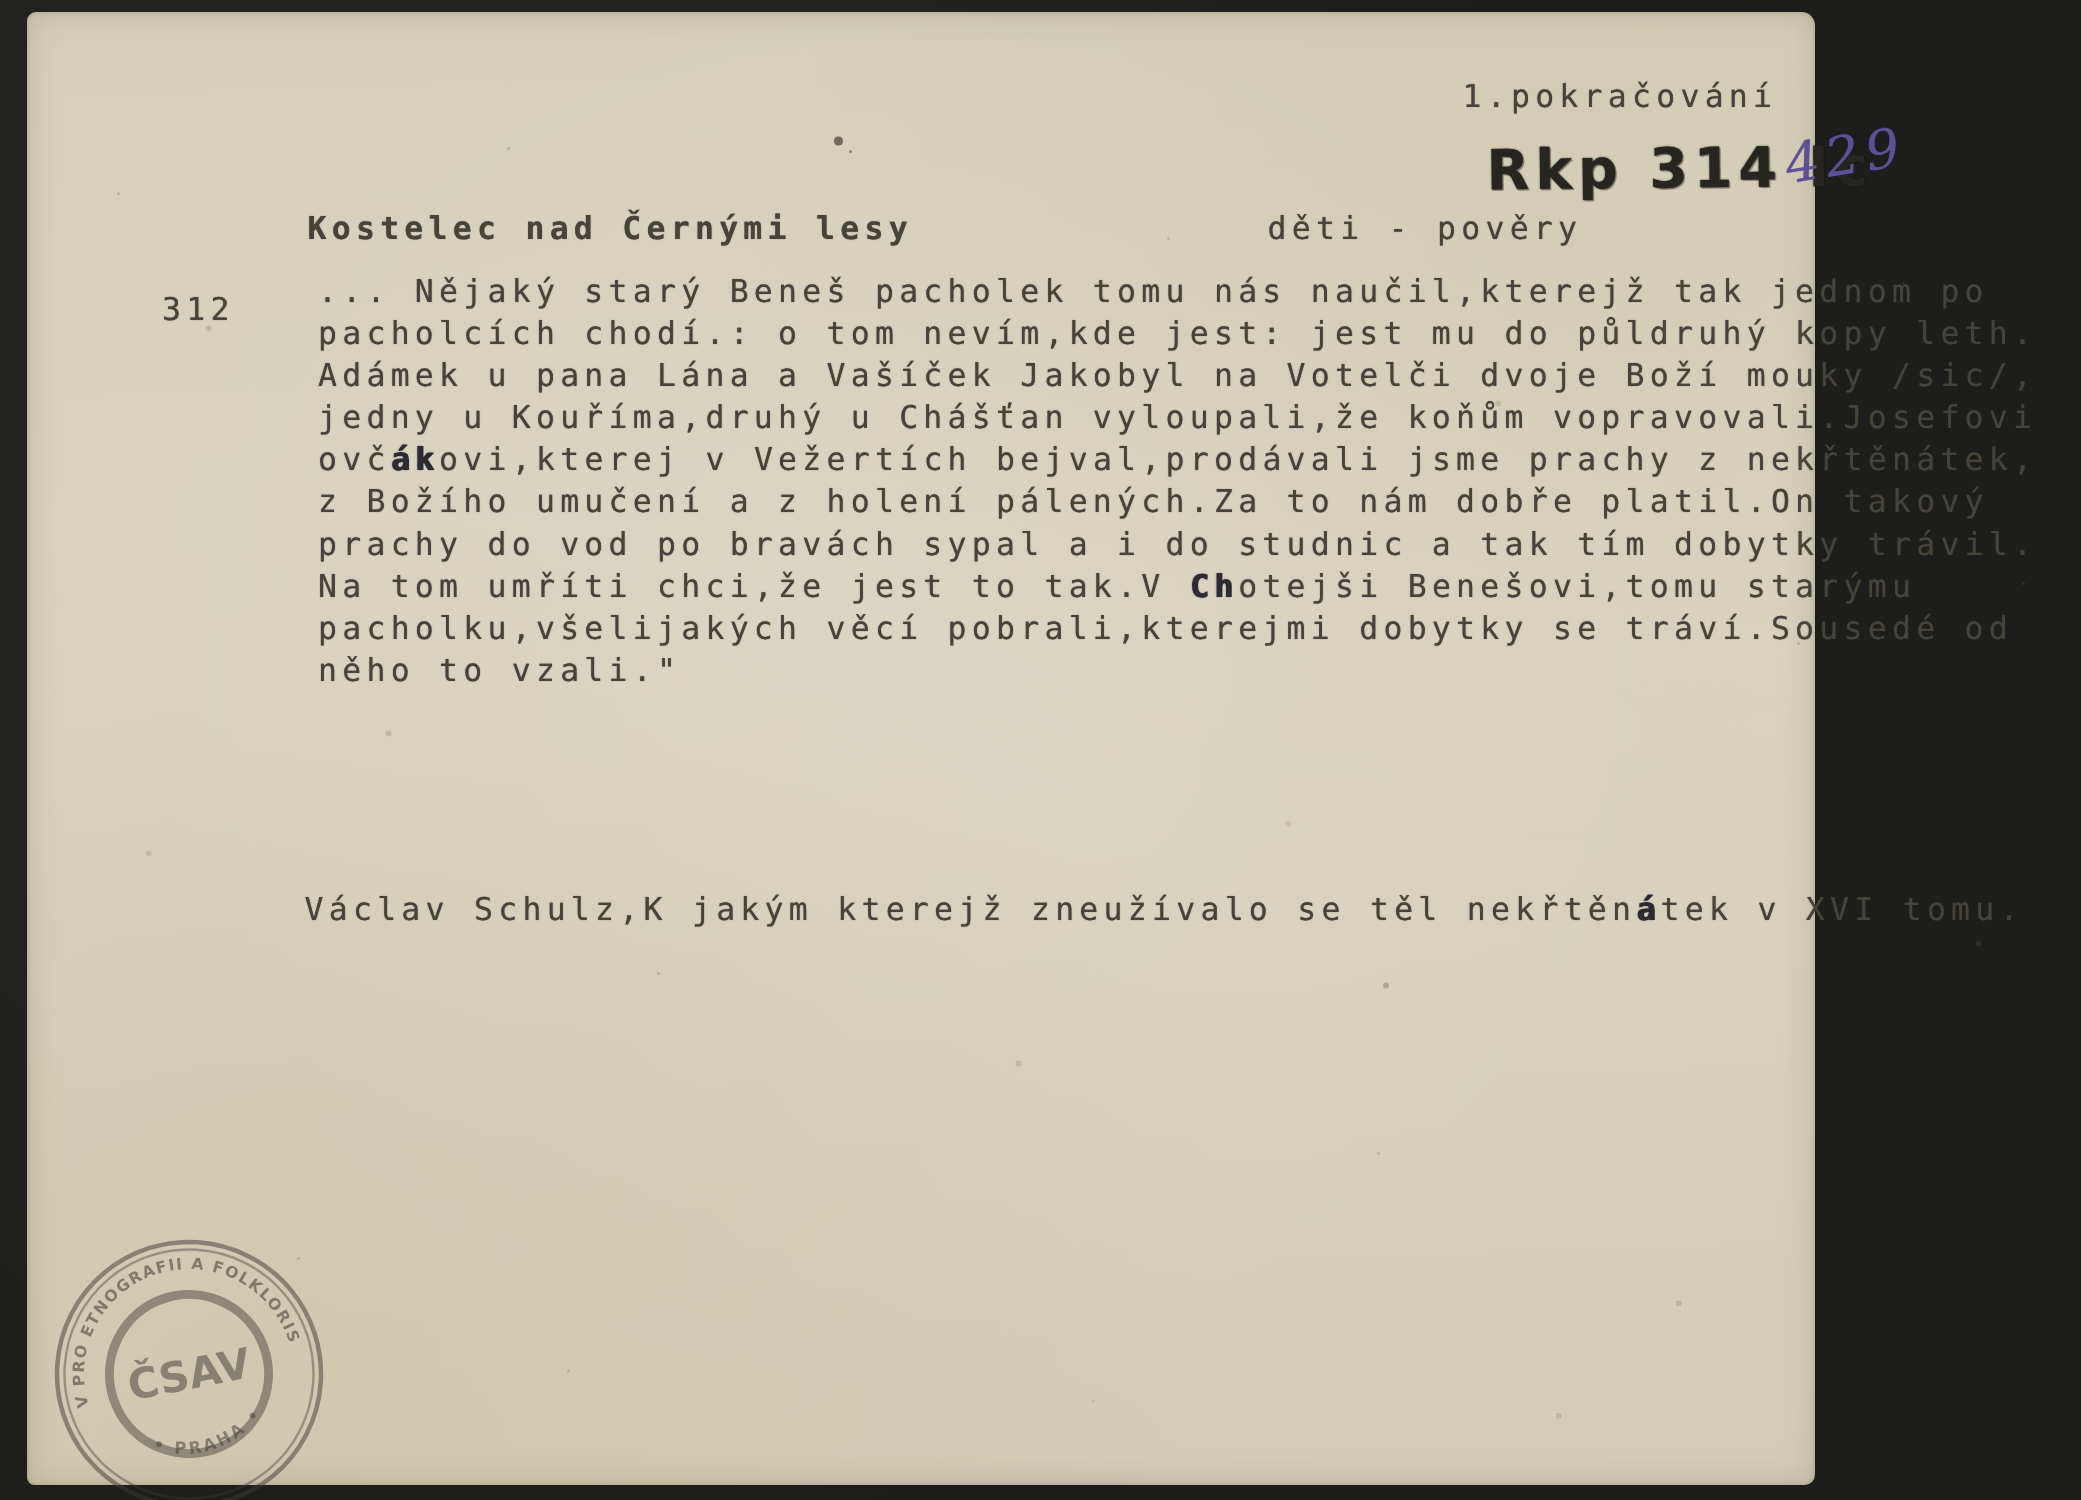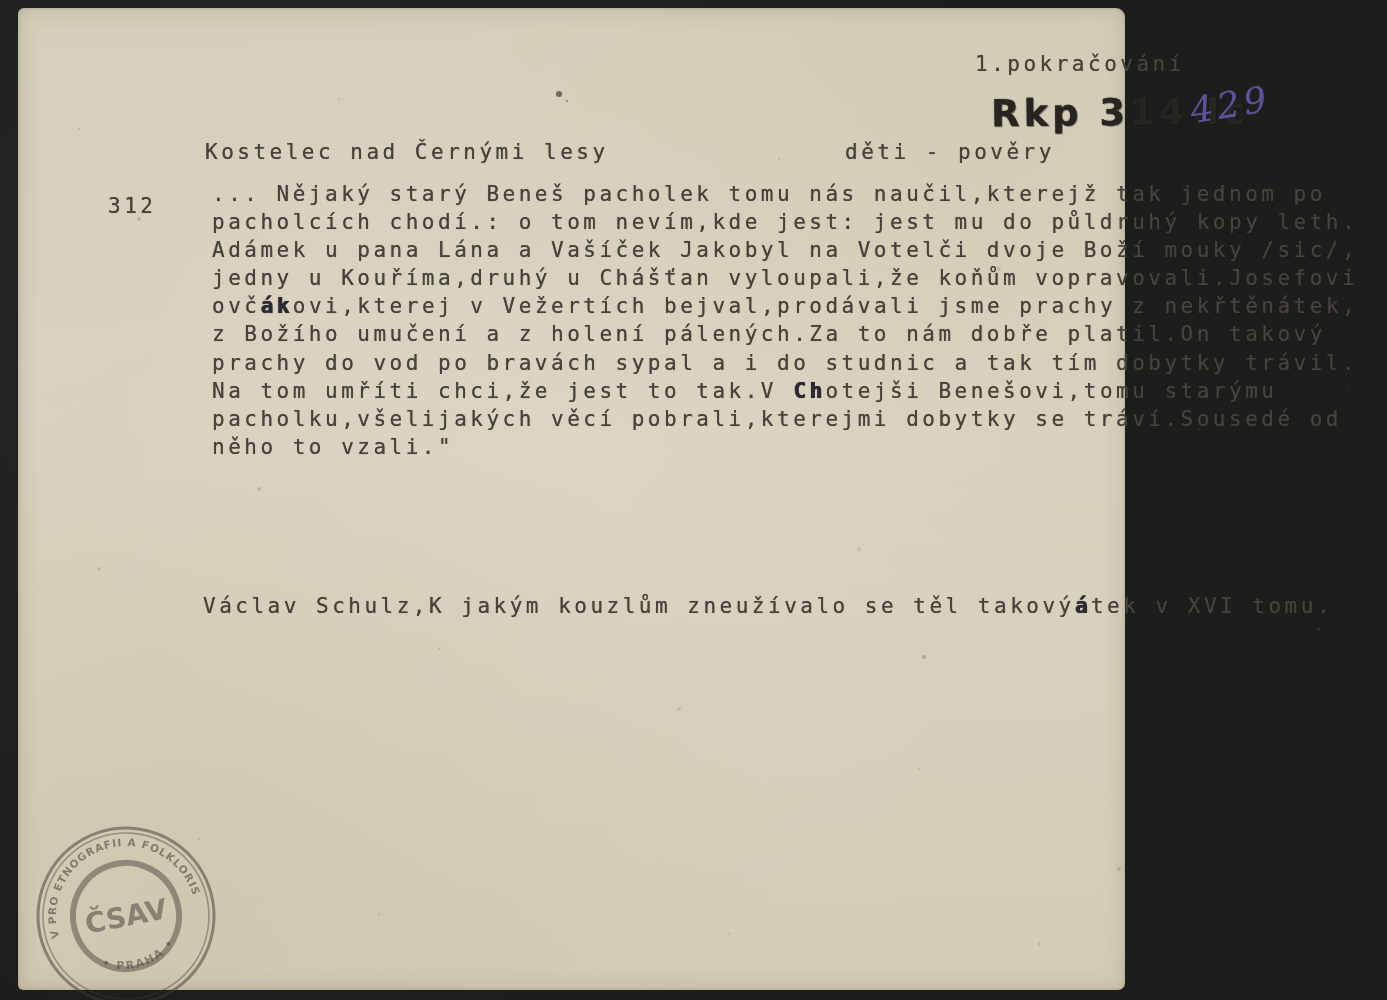--- a/index.html
+++ b/index.html
@@ -4,21 +4,21 @@
 <style>
   html,body{margin:0;padding:0;background:#141412;}
   .scan{
     position:relative;width:1387px;height:1000px;overflow:hidden;
     background:
       radial-gradient(circle at 20% 30%, #262624 0%, #1d1d1b 60%),
       #1d1d1b;
     font-family:"DejaVu Sans Mono","Liberation Mono",monospace;
   }
   .card{
-    position:absolute;left:18px;top:8px;width:1107px;height:982px;
+    position:absolute;left:18px;top:8px;width:1192px;height:982px;
     background:
       radial-gradient(ellipse at 50% 45%, rgba(255,255,250,.06), rgba(0,0,0,0) 70%),
       radial-gradient(ellipse at 15% 90%, rgba(170,150,100,.10), rgba(0,0,0,0) 45%),
       radial-gradient(ellipse at 85% 15%, rgba(175,160,115,.08), rgba(0,0,0,0) 40%),
       linear-gradient(178deg,#d5cfbb 0%,#d9d3c0 45%,#d3ccb7 100%);
     border-radius:6px 9px 7px 5px;
     box-shadow: inset 0 0 22px rgba(95,85,58,.22), inset 0 0 3px rgba(80,70,45,.25);
   }
   
   .speckles{position:absolute;left:0;top:0;width:2px;height:2px;border-radius:50%;
@@ -35,21 +35,21 @@
       360px 905px 0 0 rgba(110,95,60,.25), 1020px 935px 0 1px rgba(120,105,70,.22),
       710px 925px 0 0 rgba(115,100,65,.22), 1330px 380px 0 0 rgba(110,95,60,.3),
       60px 120px 0 0 rgba(115,100,65,.3), 905px 648px 0 1px rgba(100,88,58,.35);
   }
   .type{
     position:absolute;color:#46433b;font-size:21px;letter-spacing:3.5px;
     line-height:28.1px;white-space:pre;
     text-shadow:0 0 .7px rgba(62,58,48,.75);
   }
   .continuation{left:957px;top:42px;}
-  .place{left:187px;top:130px;}
+  .place{left:187px;top:130px;font-weight:bold;}
   .subject{left:827px;top:130px;}
   .pageno{left:90px;top:184px;}
   .bodytext{left:194px;top:172px;width:1155px;}
   .citation{left:185px;top:584px;width:1165px;}
   .overstrike{font-weight:bold;color:#2c2a33;text-shadow:.9px 0 0 #2c2a33,0 0 1px rgba(40,38,52,.7);}
   .rkp{
     position:absolute;left:973px;top:83px;
     font-family:"DejaVu Sans","Liberation Sans",sans-serif;
     font-weight:800;font-size:37px;letter-spacing:4px;color:#27251f;
     transform:rotate(-.6deg);white-space:pre;
@@ -78,21 +78,21 @@
     <div class="hw">429</div>
 
     <div class="type place">Kostelec nad Černými lesy</div>
 
     <div class="type subject">děti - pověry</div>
 
     <div class="type pageno">312</div>
 
     <div class="type bodytext"><div><span>... Nějaký starý Beneš pacholek tomu nás naučil,kterejž tak jednom po</span></div><div><span>pacholcích chodí.: o tom nevím,kde jest: jest mu do půldruhý kopy leth.</span></div><div><span>Adámek u pana Lána a Vašíček Jakobyl na Votelči dvoje Boží mouky /sic/,</span></div><div><span>jedny u Kouříma,druhý u Chášťan vyloupali,že koňům vopravovali.Josefovi</span></div><div><span>ovč</span><span class="overstrike">ák</span><span>ovi,kterej v Vežertích bejval,prodávali jsme prachy z nekřtěnátek,</span></div><div><span>z Božího umučení a z holení pálených.Za to nám dobře platil.On takový</span></div><div><span>prachy do vod po bravách sypal a i do studnic a tak tím dobytky trávil.</span></div><div><span>Na tom umříti chci,že jest to tak.V </span><span class="overstrike">Ch</span><span>otejši Benešovi,tomu starýmu</span></div><div><span>pacholku,všelijakých věcí pobrali,kterejmi dobytky se tráví.Sousedé od</span></div><div><span>něho to vzali."</span></div></div>
 
-    <div class="type citation"><div><span>Václav Schulz,K jakým kouzlům zneužívalo se těl takový</span><span class="overstrike">á</span><span>tek v XVI tomu.</span></div></div>
+    <div class="type citation"><div><span>Václav Schulz,K jakým kterejž zneužívalo se těl nekřtěn</span><span class="overstrike">á</span><span>tek v XVI tomu.</span></div></div>
 
     <svg class="roundstamp" width="200" height="200" viewBox="0 0 200 200">
       <g transform="rotate(-18 100 100)" fill="none" stroke="#3d3a33">
         <circle cx="100" cy="100" r="88" stroke-width="3" opacity=".5"></circle>
         <circle cx="100" cy="100" r="83" stroke-width="1.6" opacity=".4"></circle>
         <circle cx="100" cy="100" r="53" stroke-width="6" opacity=".45"></circle>
         <path id="arcT" d="M 30 100 A 70 70 0 1 1 170 100" stroke="none"></path>
         <path id="arcB" d="M 39 108 A 64 64 0 0 0 161 108" stroke="none"></path>
         <text font-family="DejaVu Sans, Liberation Sans, sans-serif" font-size="10.5" font-weight="bold" fill="#3d3a33" stroke="none" opacity=".55" letter-spacing="1">
           <textPath href="#arcT" startOffset="50%" text-anchor="middle">ÚSTAV PRO ETNOGRAFII A FOLKLORISTIKU</textPath>

